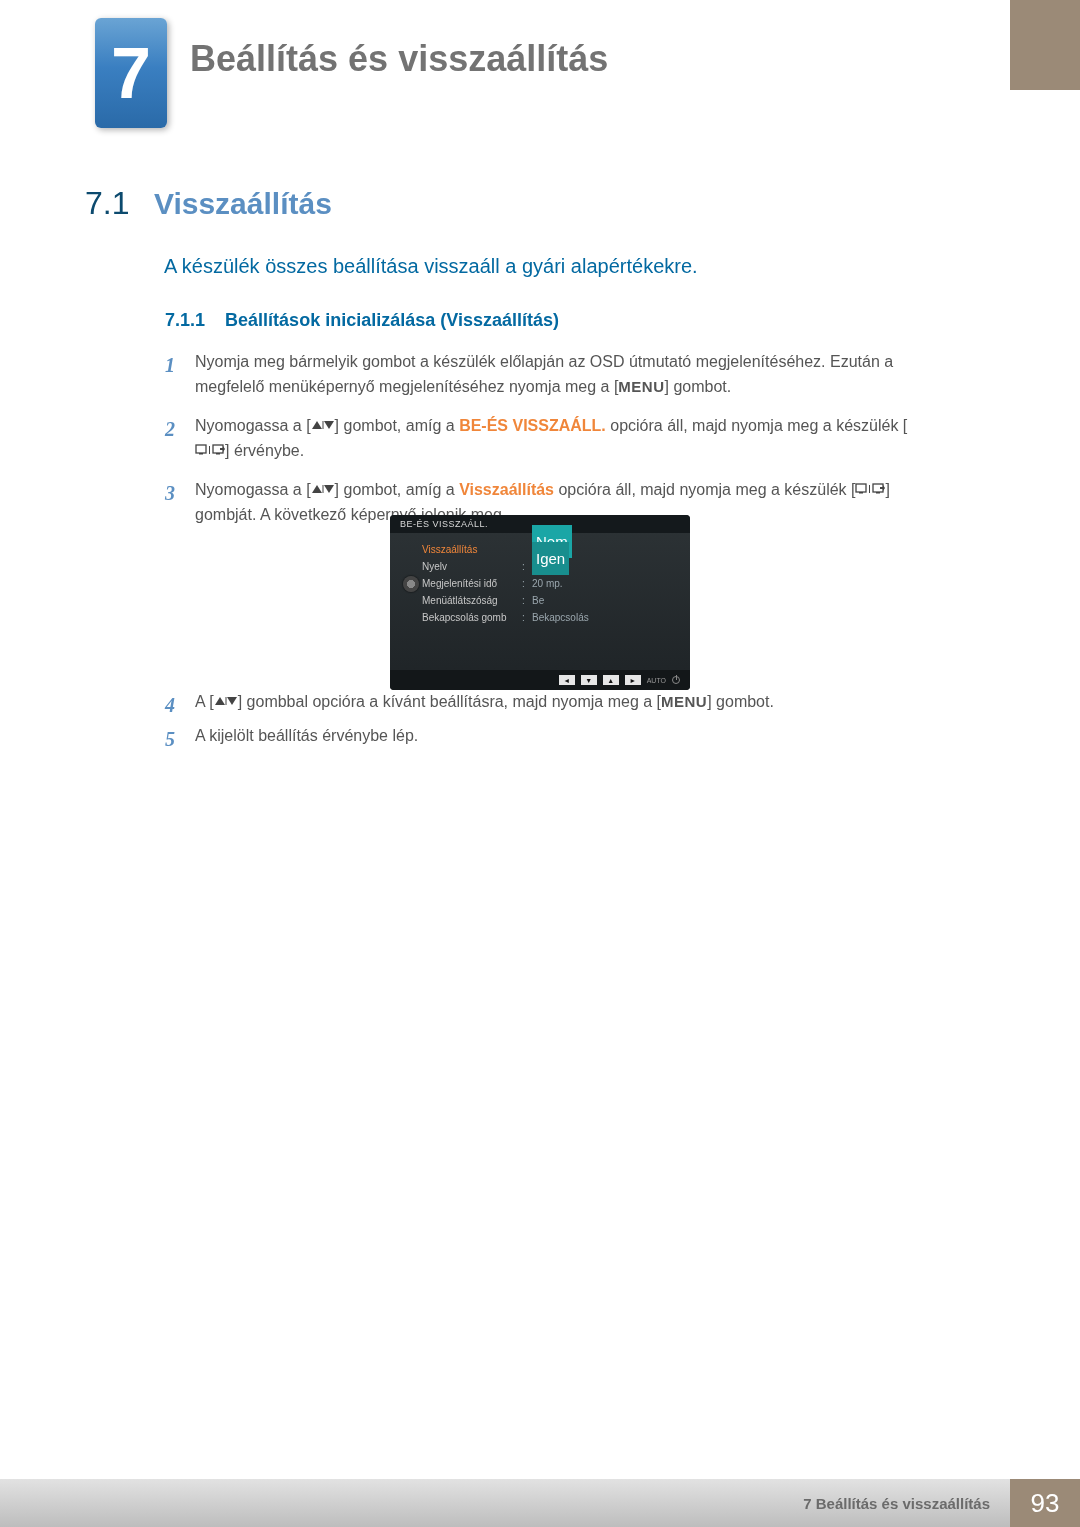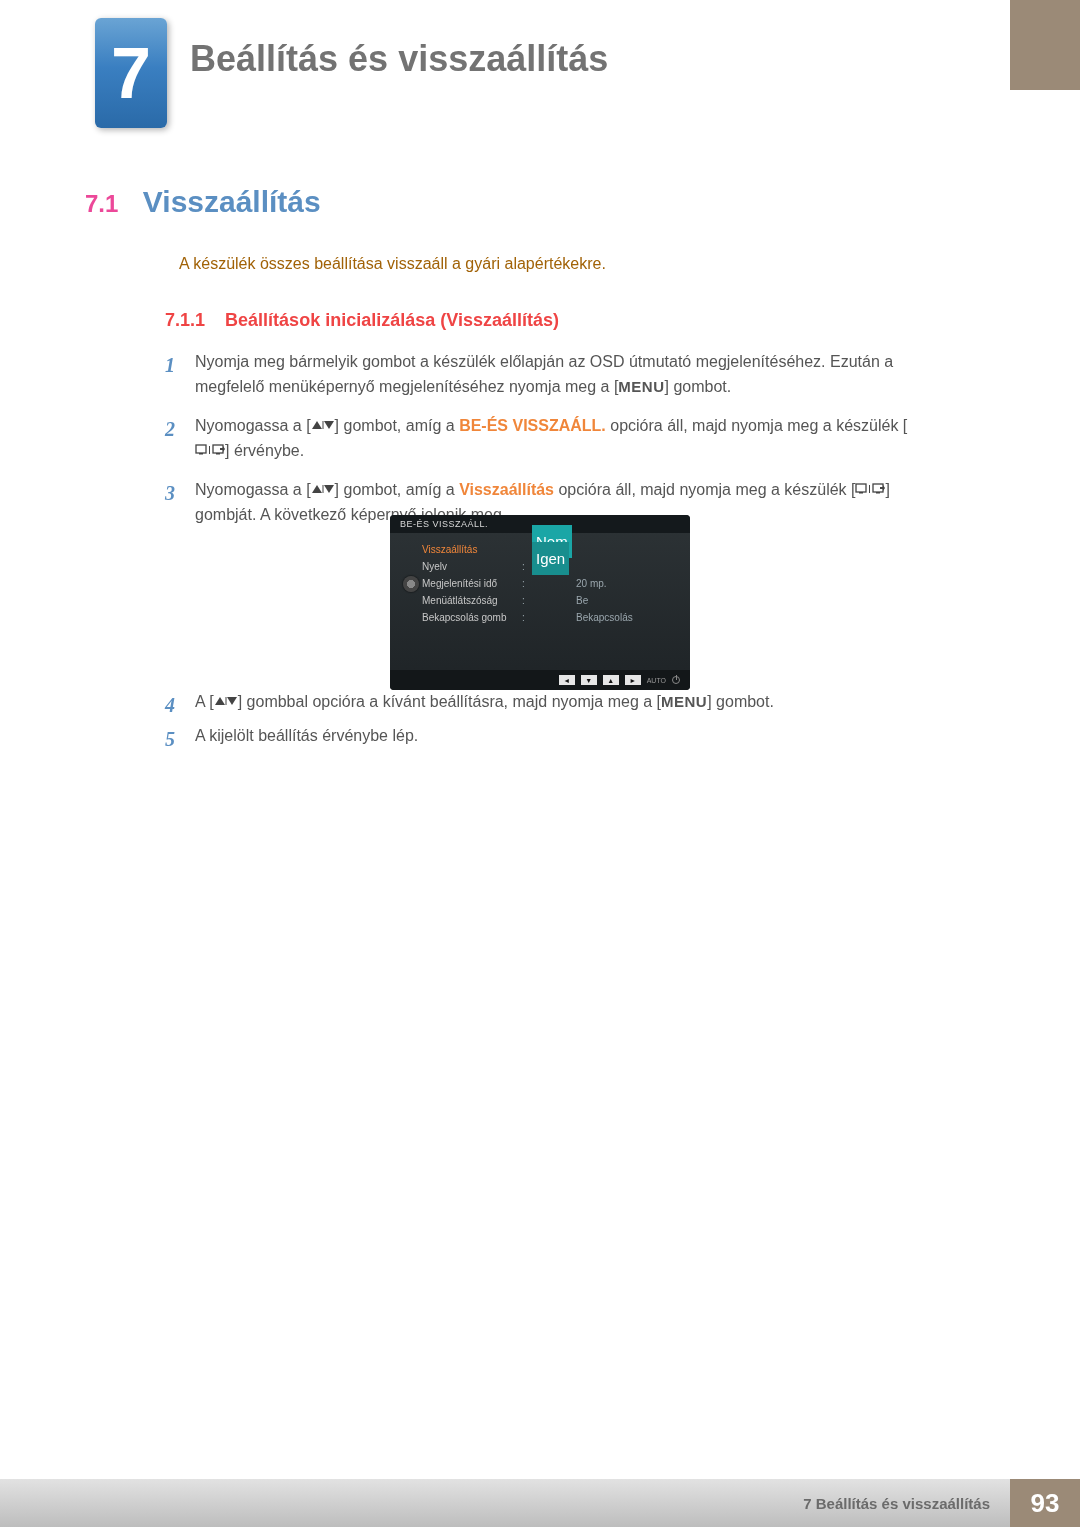--- a/index.html
+++ b/index.html
@@ -31,31 +31,31 @@
     position: absolute;
     left: 190px; top: 38px;
     font-size: 36px;
     color: #737373;
     font-weight: bold;
   }
   .section-row {
     position: absolute;
     left: 85px; top: 185px;
   }
-  .section-num { color:#ec4899; font-size:24px; font-weight:bold; }
+  .section-num { color:#0c4a6e; font-size:32px; font-weight:normal; }
   .section-title { color:#5b8fc2; font-size:30px; font-weight:bold; margin-left: 20px; }
   .intro {
     position: absolute;
-    left: 179px; top: 255px;
-    font-size: 16px; color:#a16207;
+    left: 164px; top: 255px;
+    font-size: 20px; color:#0369a1;
   }
   .subsection {
     position: absolute;
     left: 165px; top: 310px;
-    font-size: 18px; color:#ef4444; font-weight:bold;
+    font-size: 18px; color:#0369a1; font-weight:bold;
   }
   .steps {
     position: absolute;
     left: 165px; top: 350px;
     width: 760px;
     font-size: 16px;
     line-height: 1.55;
     color: #555;
   }
   .step { display: flex; margin-bottom: 14px; }
@@ -84,21 +84,21 @@
   .osd-body { display:flex; padding: 8px 10px 4px 10px; }
   .osd-side { width:22px; display:flex; align-items:center; justify-content:center; }
   .osd-gear {
     width:16px; height:16px; border-radius:50%;
     background: radial-gradient(circle,#888 35%,#444 36%);
     box-shadow:0 0 2px #000;
   }
   .osd-menu { flex:1; }
   .osd-row { display:flex; height:17px; align-items:center; }
   .osd-label { width:100px; }
-  .osd-val { color:#9aa6ad;margin-left:44px; }
+  .osd-val { color:#9aa6ad; }
   .osd-sel .osd-label { color:#f0863a; }
   .osd-highlight { background:#1aa6a6; color:#fff; padding:8px 4px; font-size:15px; }
   .osd-colon { width:10px; color:#9aa6ad; }
   .osd-footer {
     position:absolute; bottom:0; left:0; right:0; height:20px;
     background:#131719;
     display:flex; justify-content:flex-end; align-items:center; gap:6px;
     padding-right:10px;
   }
   .osd-btn {
@@ -115,21 +115,21 @@
     display:flex;
   }
   .bottom-left {
     flex:1; background: linear-gradient(180deg,#e2e2e2,#bdbdbd);
     display:flex; align-items:center; justify-content:flex-end;
     padding-right:20px; color:#6b6b6b; font-size:15px; font-weight:bold;padding-left:26px;
   }
   .bottom-right {
     width:70px; background:#9b8a77; color:#fff;
     display:flex; align-items:center; justify-content:center;
-    font-size:26px; font-weight:bold;
+    font-size:26px; font-weight:normal;
   }
   .step4 { position: absolute; left:165px; top: 690px; width:760px; font-size:16px; line-height:1.55; color:#555; }
   .step5 { position: absolute; left:165px; top: 724px; width:760px; font-size:16px; line-height:1.55; color:#555; }
 </style>
 </head>
 <body>
 
 <div class="right-band"></div>
 
 <div class="chapter-badge">

